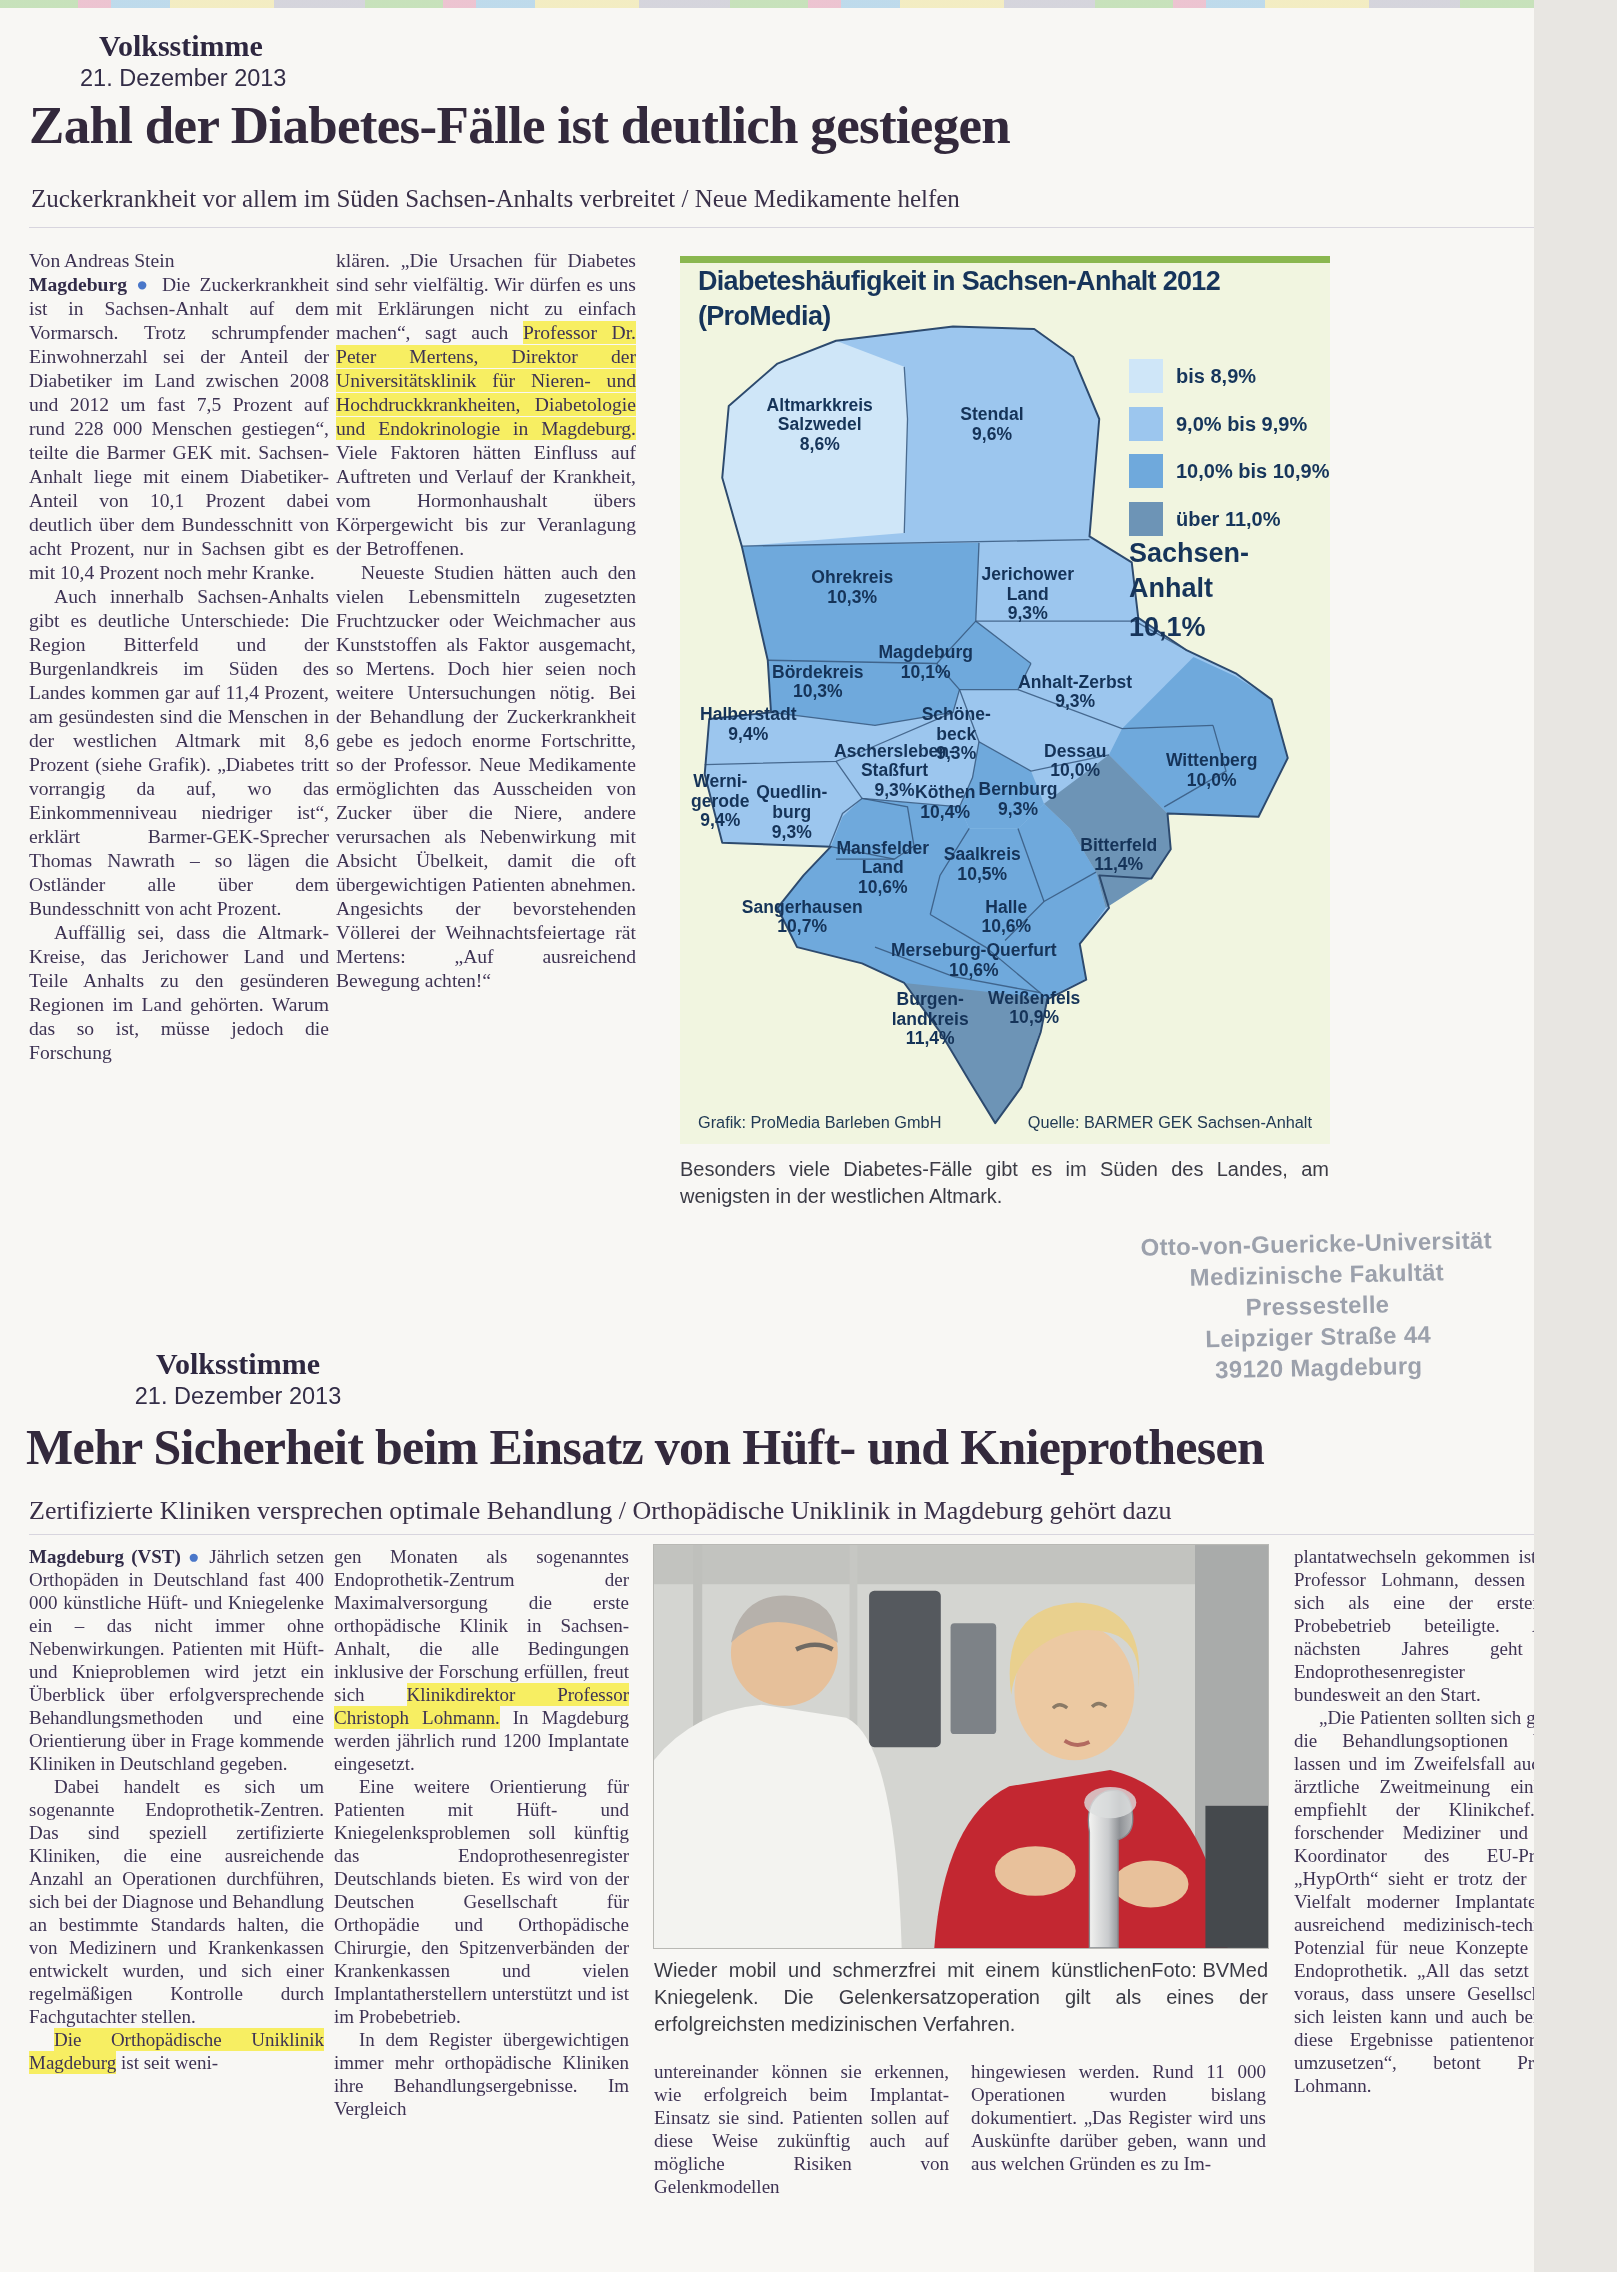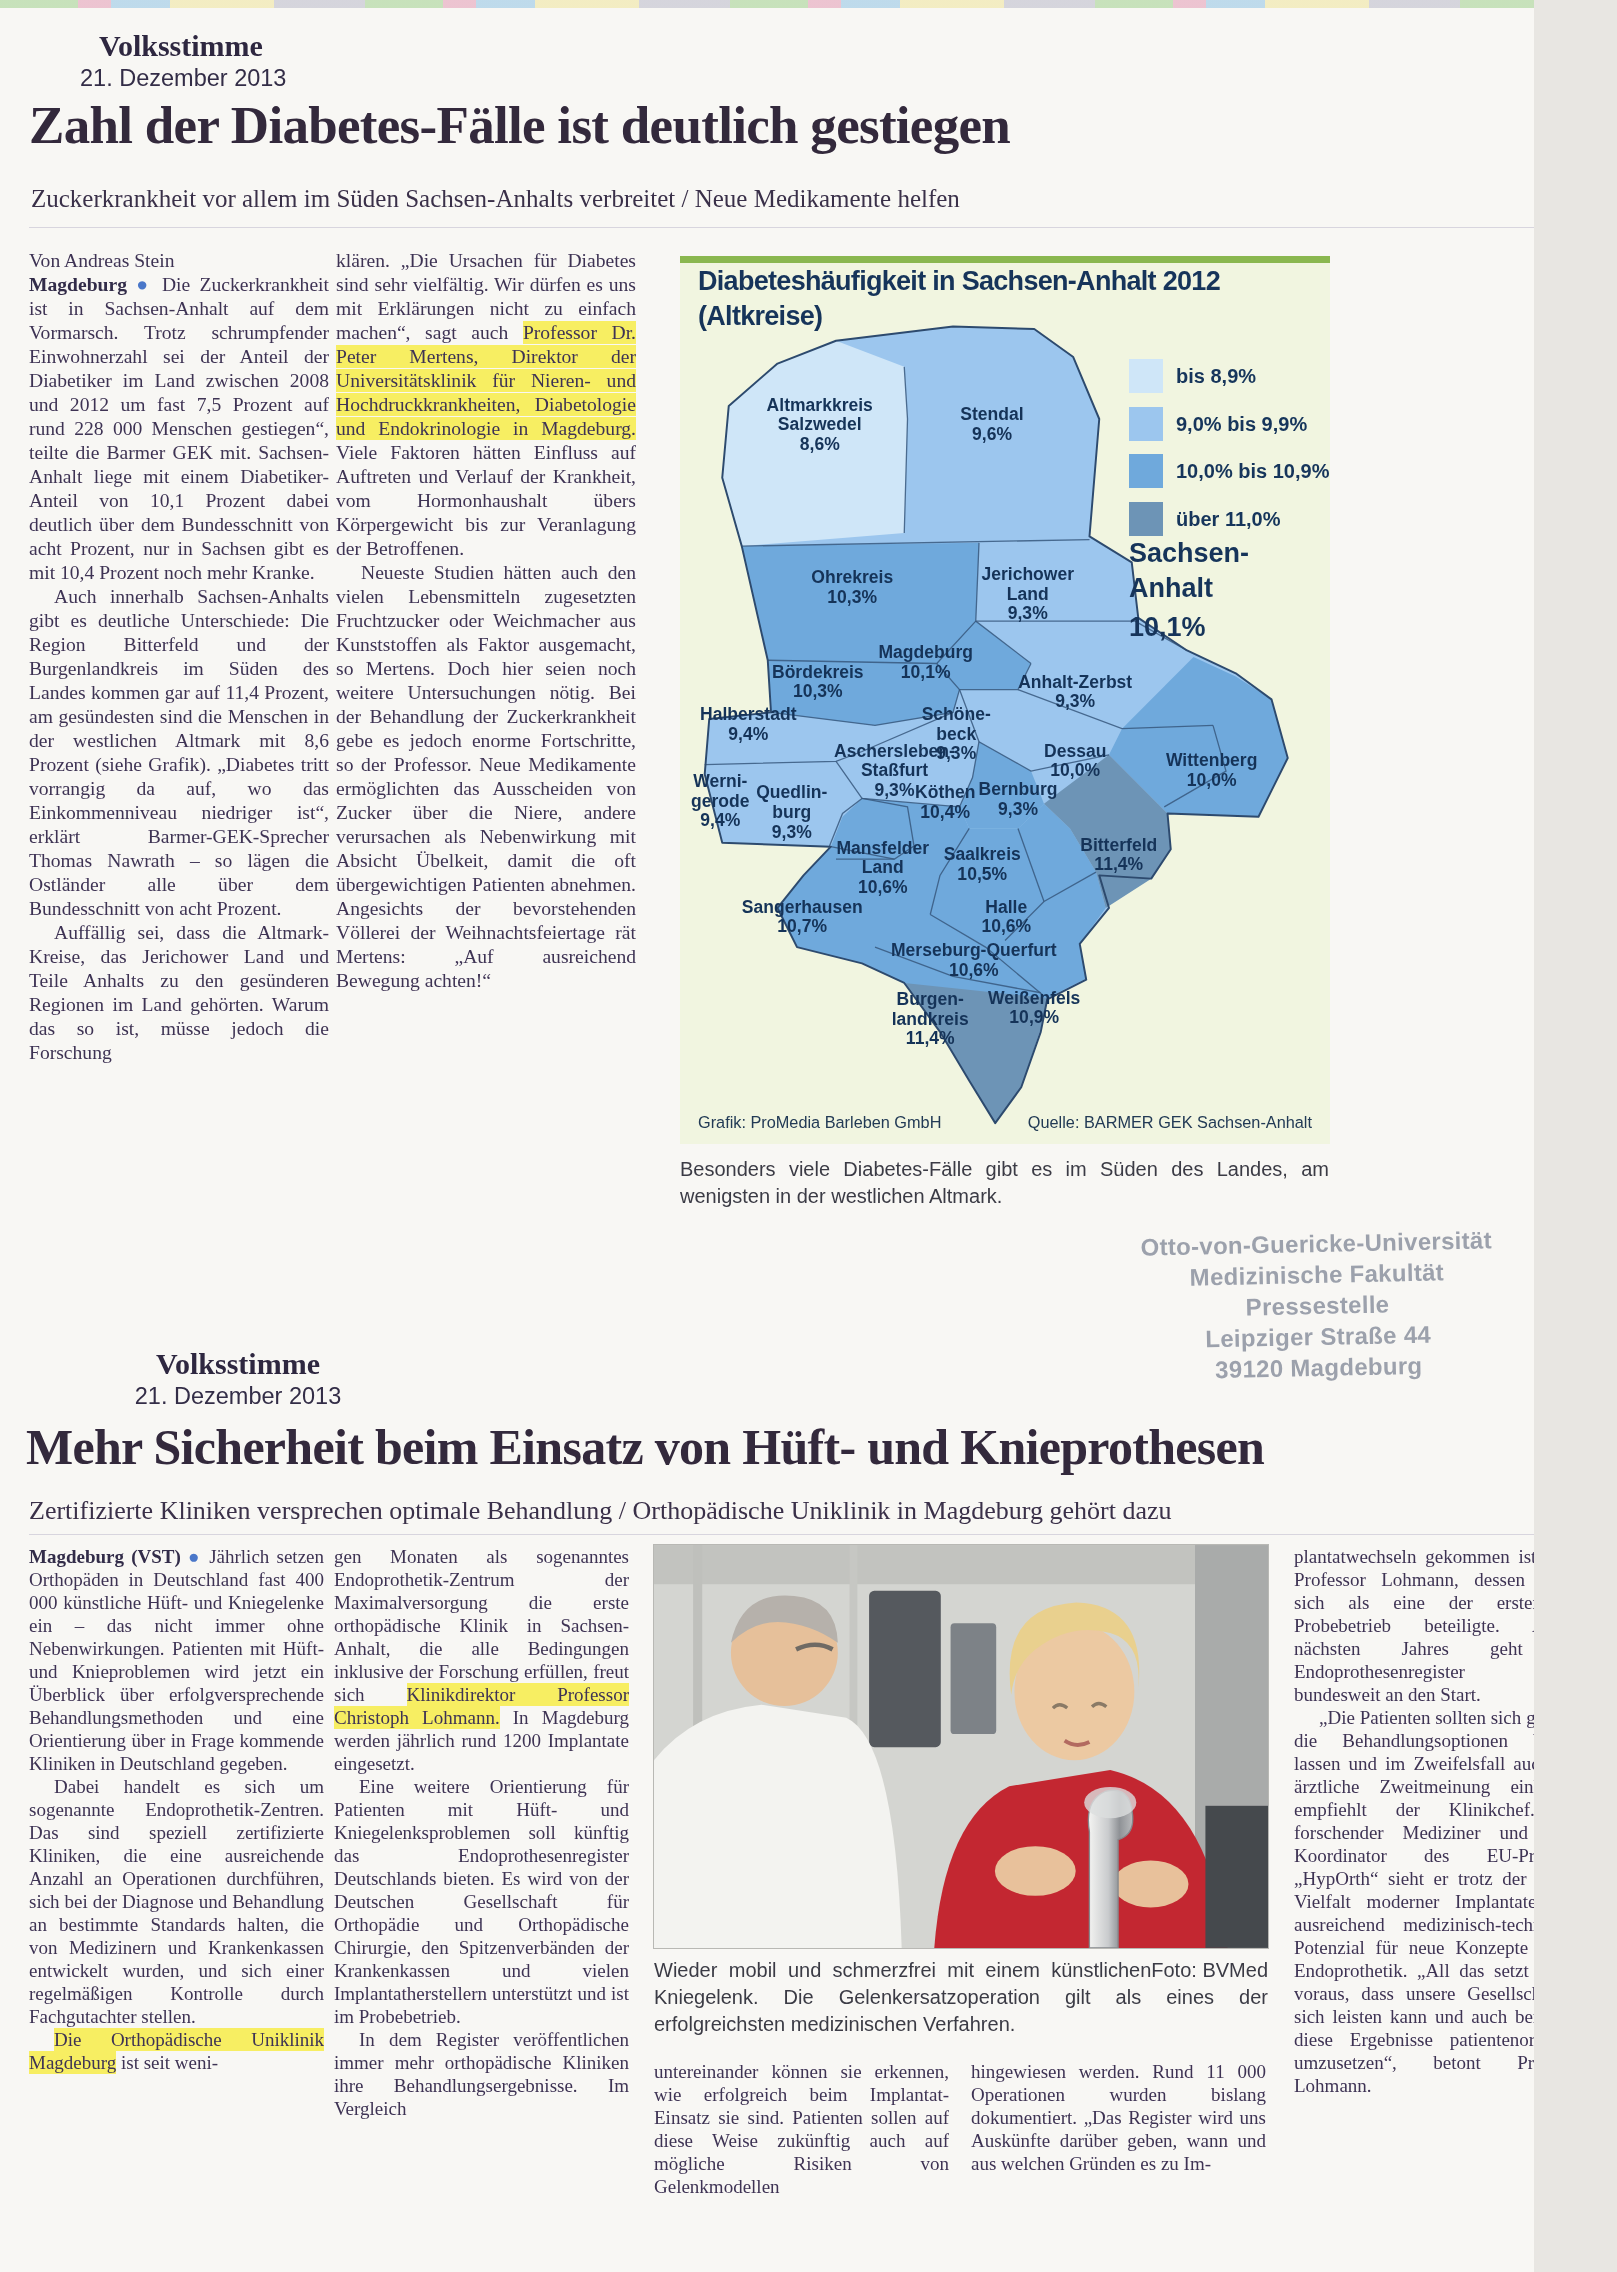--- a/index.html
+++ b/index.html
@@ -157,21 +157,21 @@
         <text x="452" y="1074" class="maplabel">Merseburg-Querfurt</text>
         <text x="452" y="1104" class="maplabel">10,6%</text>
         <text x="545" y="1147" class="maplabel">Weißenfels</text>
         <text x="545" y="1177" class="maplabel">10,9%</text>
         <text x="385" y="1149" class="maplabel">Burgen-</text>
         <text x="385" y="1179" class="maplabel">landkreis</text>
         <text x="385" y="1209" class="maplabel">11,4%</text>
       </svg>
     <div class="charttitle" style="width:587px;">
       <div>Diabeteshäufigkeit in Sachsen-Anhalt 2012</div>
-      <div>(Altkreise)</div>
+      <div>(ProMedia)</div>
     </div>
     <div id="legend">
         <div class="legrow">
           <div class="legsw" style="background: rgb(207, 230, 248);"></div>
           <div class="leglab">bis 8,9%</div>
         </div>
         <div class="legrow">
           <div class="legsw" style="background: rgb(156, 198, 238);"></div>
           <div class="leglab">9,0% bis 9,9%</div>
         </div>
@@ -209,21 +209,21 @@
   <div class="abs rule" style="left:29px;top:1534px;width:1559px;"></div>
 
   <div class="abs bt2" style="left:29px;top:1545px;width:295px;height:711px;">
       <p><b>Magdeburg (VST)</b><span class="dot"> ● </span><span>Jährlich setzen Orthopäden in Deutschland fast 400 000 künstliche Hüft- und Kniegelenke ein – das nicht immer ohne Nebenwirkungen. Patienten mit Hüft- und Knieproblemen wird jetzt ein Überblick über erfolgversprechende Behandlungsmethoden und eine Orientierung über in Frage kommende Kliniken in Deutschland gegeben.</span></p>
       <p class="ind"><span>Dabei handelt es sich um sogenannte Endoprothetik-Zentren. Das sind speziell zertifizierte Kliniken, die eine ausreichende Anzahl an Operationen durchführen, sich bei der Diagnose und Behandlung an bestimmte Standards halten, die von Medizinern und Krankenkassen entwickelt wurden, und sich einer regelmäßigen Kontrolle durch Fachgutachter stellen.</span></p>
       <p class="ind"><mark>Die Orthopädische Uniklinik Magdeburg</mark><span> ist seit weni-</span></p>
     </div>
   <div class="abs bt2" style="left:334px;top:1545px;width:295px;height:711px;">
       <p><span>gen Monaten als sogenanntes Endoprothetik-Zentrum der Maximalversorgung die erste orthopädische Klinik in Sachsen-Anhalt, die alle Bedingungen inklusive der Forschung erfüllen, freut sich </span><mark>Klinikdirektor Professor Christoph Lohmann.</mark><span> In Magdeburg werden jährlich rund 1200 Implantate eingesetzt.</span></p>
       <p class="ind"><span>Eine weitere Orientierung für Patienten mit Hüft- und Kniegelenksproblemen soll künftig das Endoprothesenregister Deutschlands bieten. Es wird von der Deutschen Gesellschaft für Orthopädie und Orthopädische Chirurgie, den Spitzenverbänden der Krankenkassen und vielen Implantatherstellern unterstützt und ist im Probebetrieb.</span></p>
-      <p class="ind"><span>In dem Register veröffentlichen immer mehr orthopädische Kliniken ihre Behandlungsergebnisse. Im Vergleich</span></p>
+      <p class="ind"><span>In dem Register übergewichtigen immer mehr orthopädische Kliniken ihre Behandlungsergebnisse. Im Vergleich</span></p>
     </div>
   <div class="abs bt2" style="left:654px;top:2060px;width:295px;height:196px;">
       <p><span>untereinander können sie erkennen, wie erfolgreich beim Implantat-Einsatz sie sind. Patienten sollen auf diese Weise zukünftig auch auf mögliche Risiken von Gelenkmodellen</span></p>
     </div>
   <div class="abs bt2" style="left:971px;top:2060px;width:295px;height:196px;">
       <p><span>hingewiesen werden. Rund 11 000 Operationen wurden bislang dokumentiert. „Das Register wird uns Auskünfte darüber geben, wann und aus welchen Gründen es zu Im-</span></p>
     </div>
   <div class="abs bt2" style="left:1294px;top:1545px;width:295px;height:724px;">
       <p><span>plantatwechseln gekommen ist“, sagt Professor Lohmann, dessen Klinik sich als eine der ersten am Probebetrieb beteiligte. Anfang nächsten Jahres geht das Endoprothesenregister dann bundesweit an den Start.</span></p>
       <p class="ind"><span>„Die Patienten sollten sich gut über die Behandlungsoptionen beraten lassen und im Zweifelsfall auch eine ärztliche Zweitmeinung einholen“, empfiehlt der Klinikchef. Als forschender Mediziner und neuer Koordinator des EU-Projektes „HypOrth“ sieht er trotz der großen Vielfalt moderner Implantate noch ausreichend medizinisch-technisches Potenzial für neue Konzepte in der Endoprothetik. „All das setzt jedoch voraus, dass unsere Gesellschaft es sich leisten kann und auch bereit ist, diese Ergebnisse patientenorientiert umzusetzen“, betont Professor Lohmann.</span></p>

